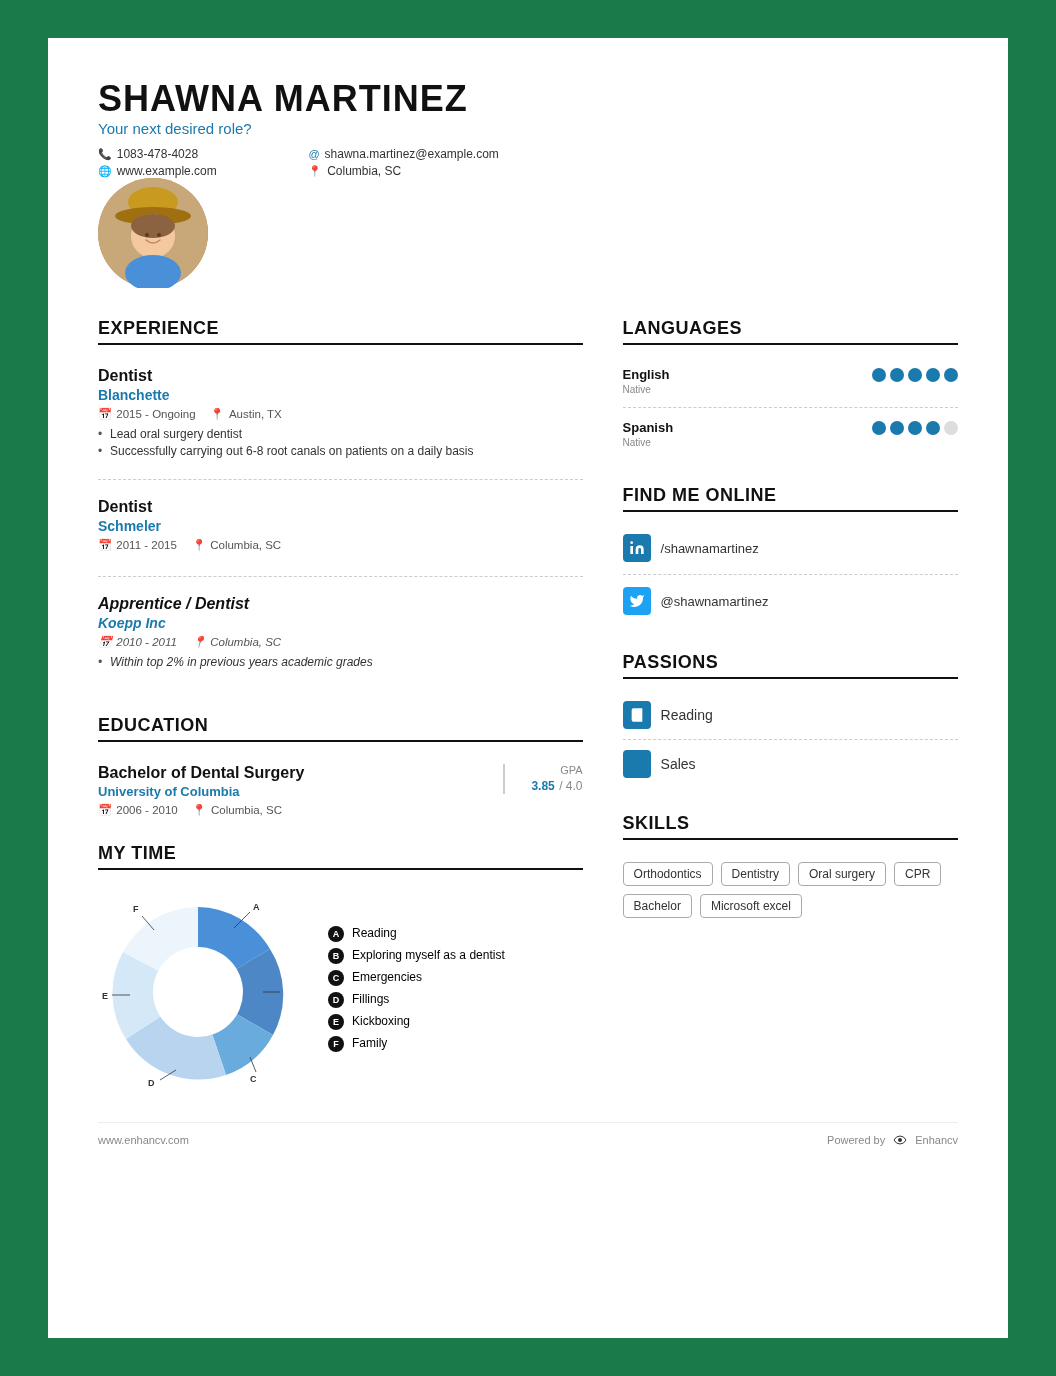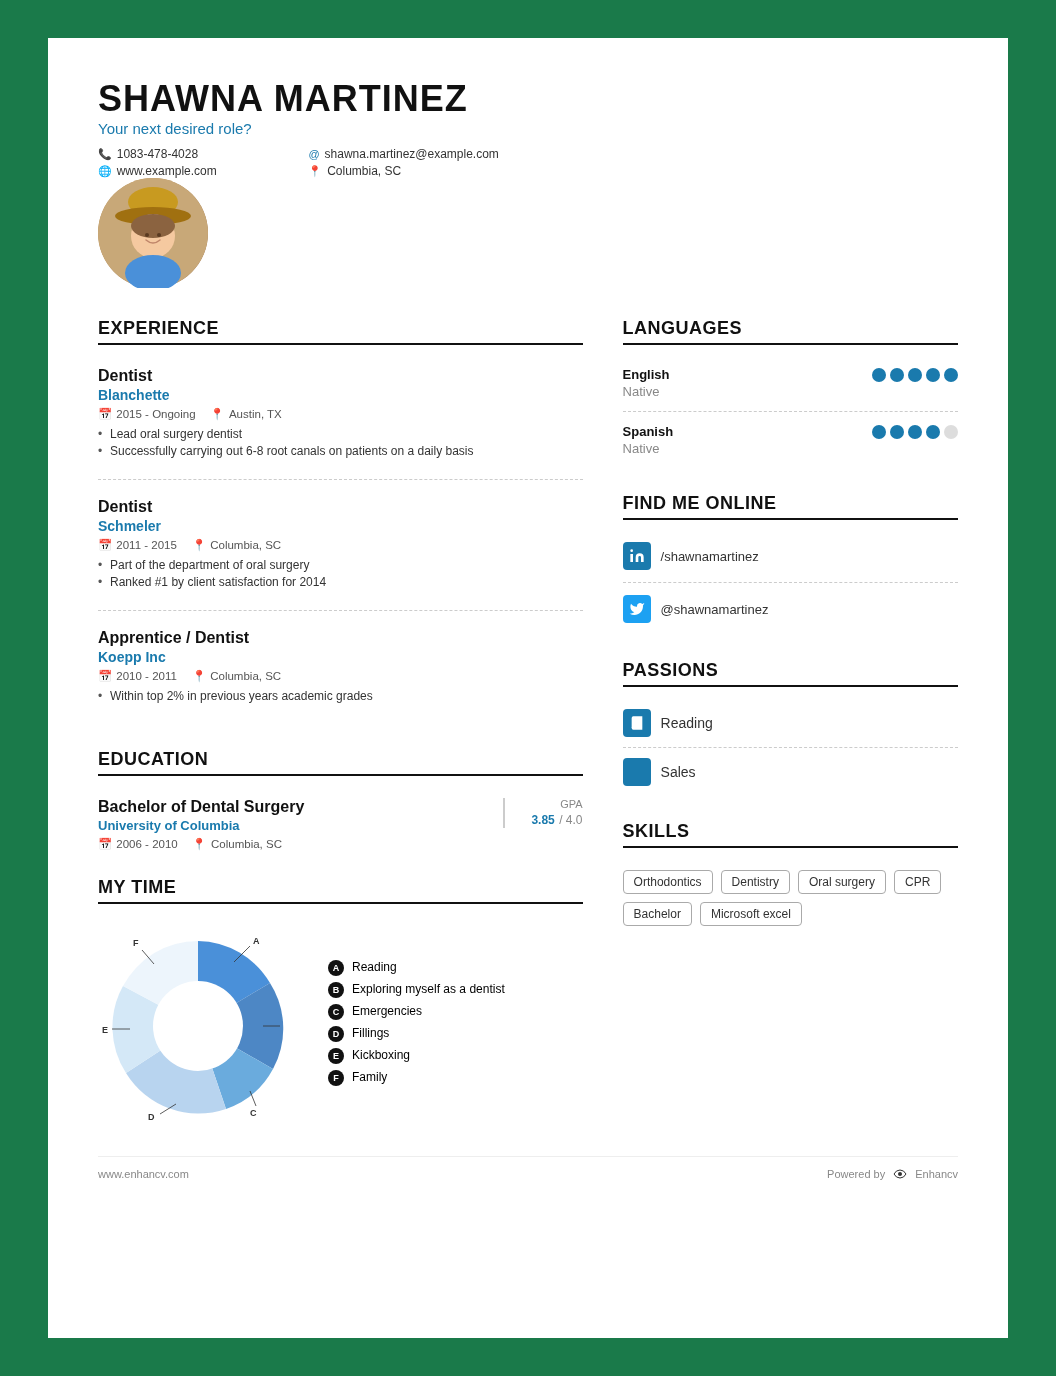--- a/index.html
+++ b/index.html
@@ -126,20 +126,21 @@
       left: 0;
       color: #555;
     }
     .job-section {
       margin-bottom: 18px;
       padding-bottom: 18px;
       border-bottom: 1px dashed #ccc;
     }
     .job-section:last-child {
       border-bottom: none;
+      font-style: italic;
     }
     .edu-row {
       display: flex;
       justify-content: space-between;
       align-items: flex-start;
     }
     .edu-left { flex: 1; }
     .edu-degree {
       font-size: 16px;
       font-weight: 700;
@@ -237,21 +238,21 @@
     .lang-dot {
       width: 14px;
       height: 14px;
       border-radius: 50%;
       background: #1a7aad;
     }
     .lang-dot.empty {
       background: #ddd;
     }
     .lang-level {
-      font-size: 13px;
+      font-size: 10px;
       color: #888;
     }
 
     
     .social-item {
       display: flex;
       align-items: center;
       gap: 10px;
       margin-bottom: 12px;
       padding-bottom: 12px;
@@ -423,24 +424,20 @@
           <div class="job-meta">
             <div class="job-meta-item">
               <span>📅</span>
               <span>2011 - 2015</span>
             </div>
             <div class="job-meta-item">
               <span>📍</span>
               <span>Columbia, SC</span>
             </div>
           </div>
-          <ul class="bullet-list">
-            <li>Part of the department of oral surgery</li>
-            <li>Ranked #1 by client satisfaction for 2014</li>
-          </ul>
         </div>
 
         <div class="job-section">
           <div class="job-title">Apprentice / Dentist</div>
           <div class="job-company">Koepp Inc</div>
           <div class="job-meta">
             <div class="job-meta-item">
               <span>📅</span>
               <span>2010 - 2011</span>
             </div>

